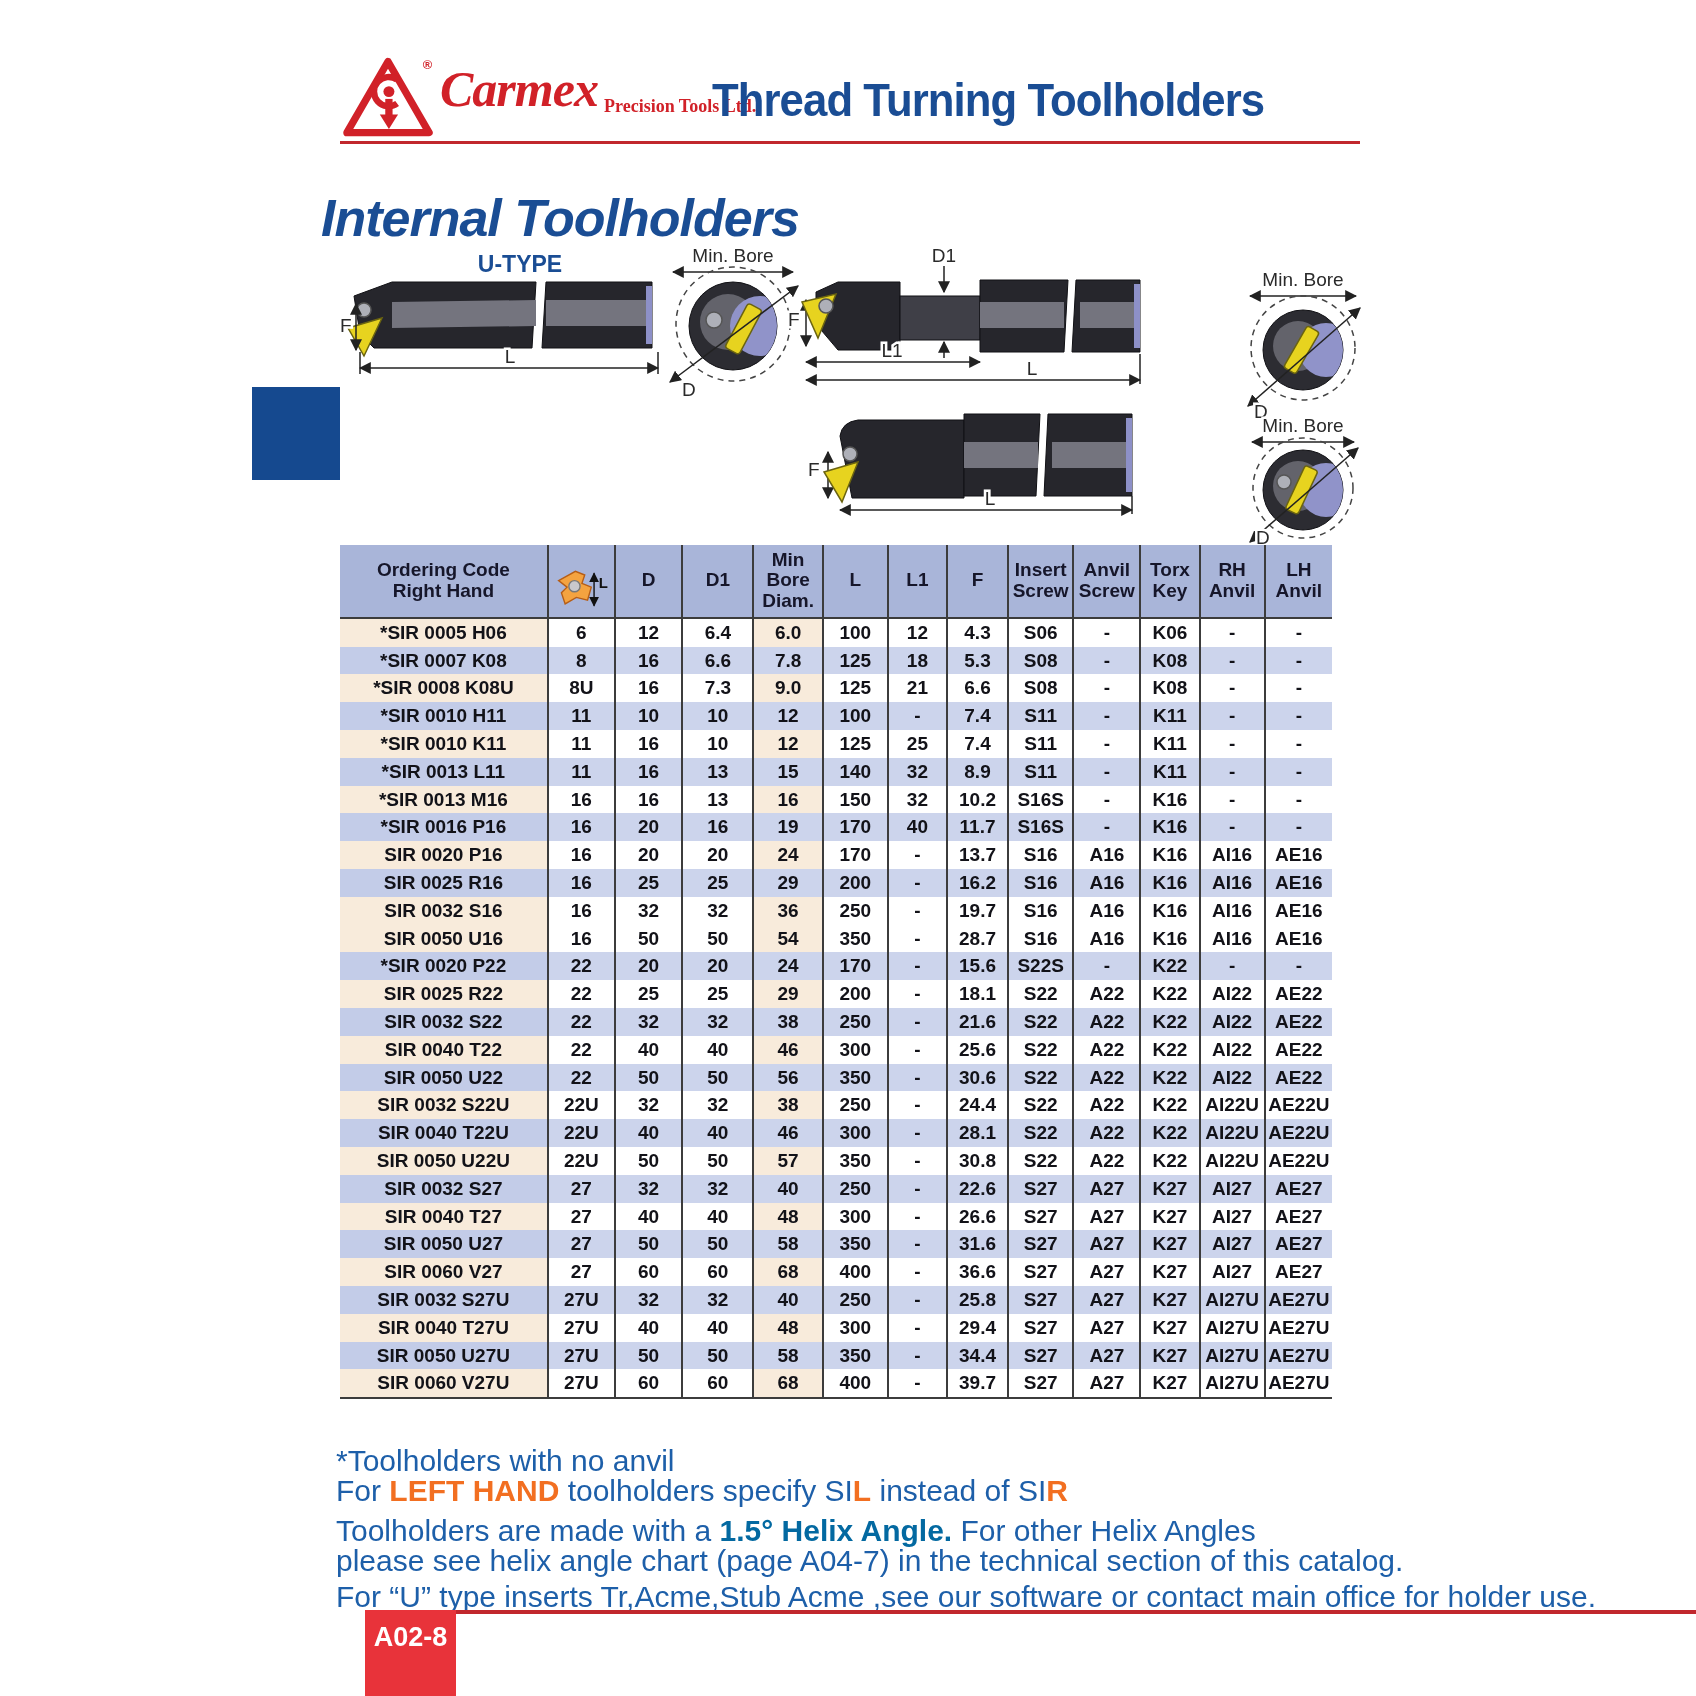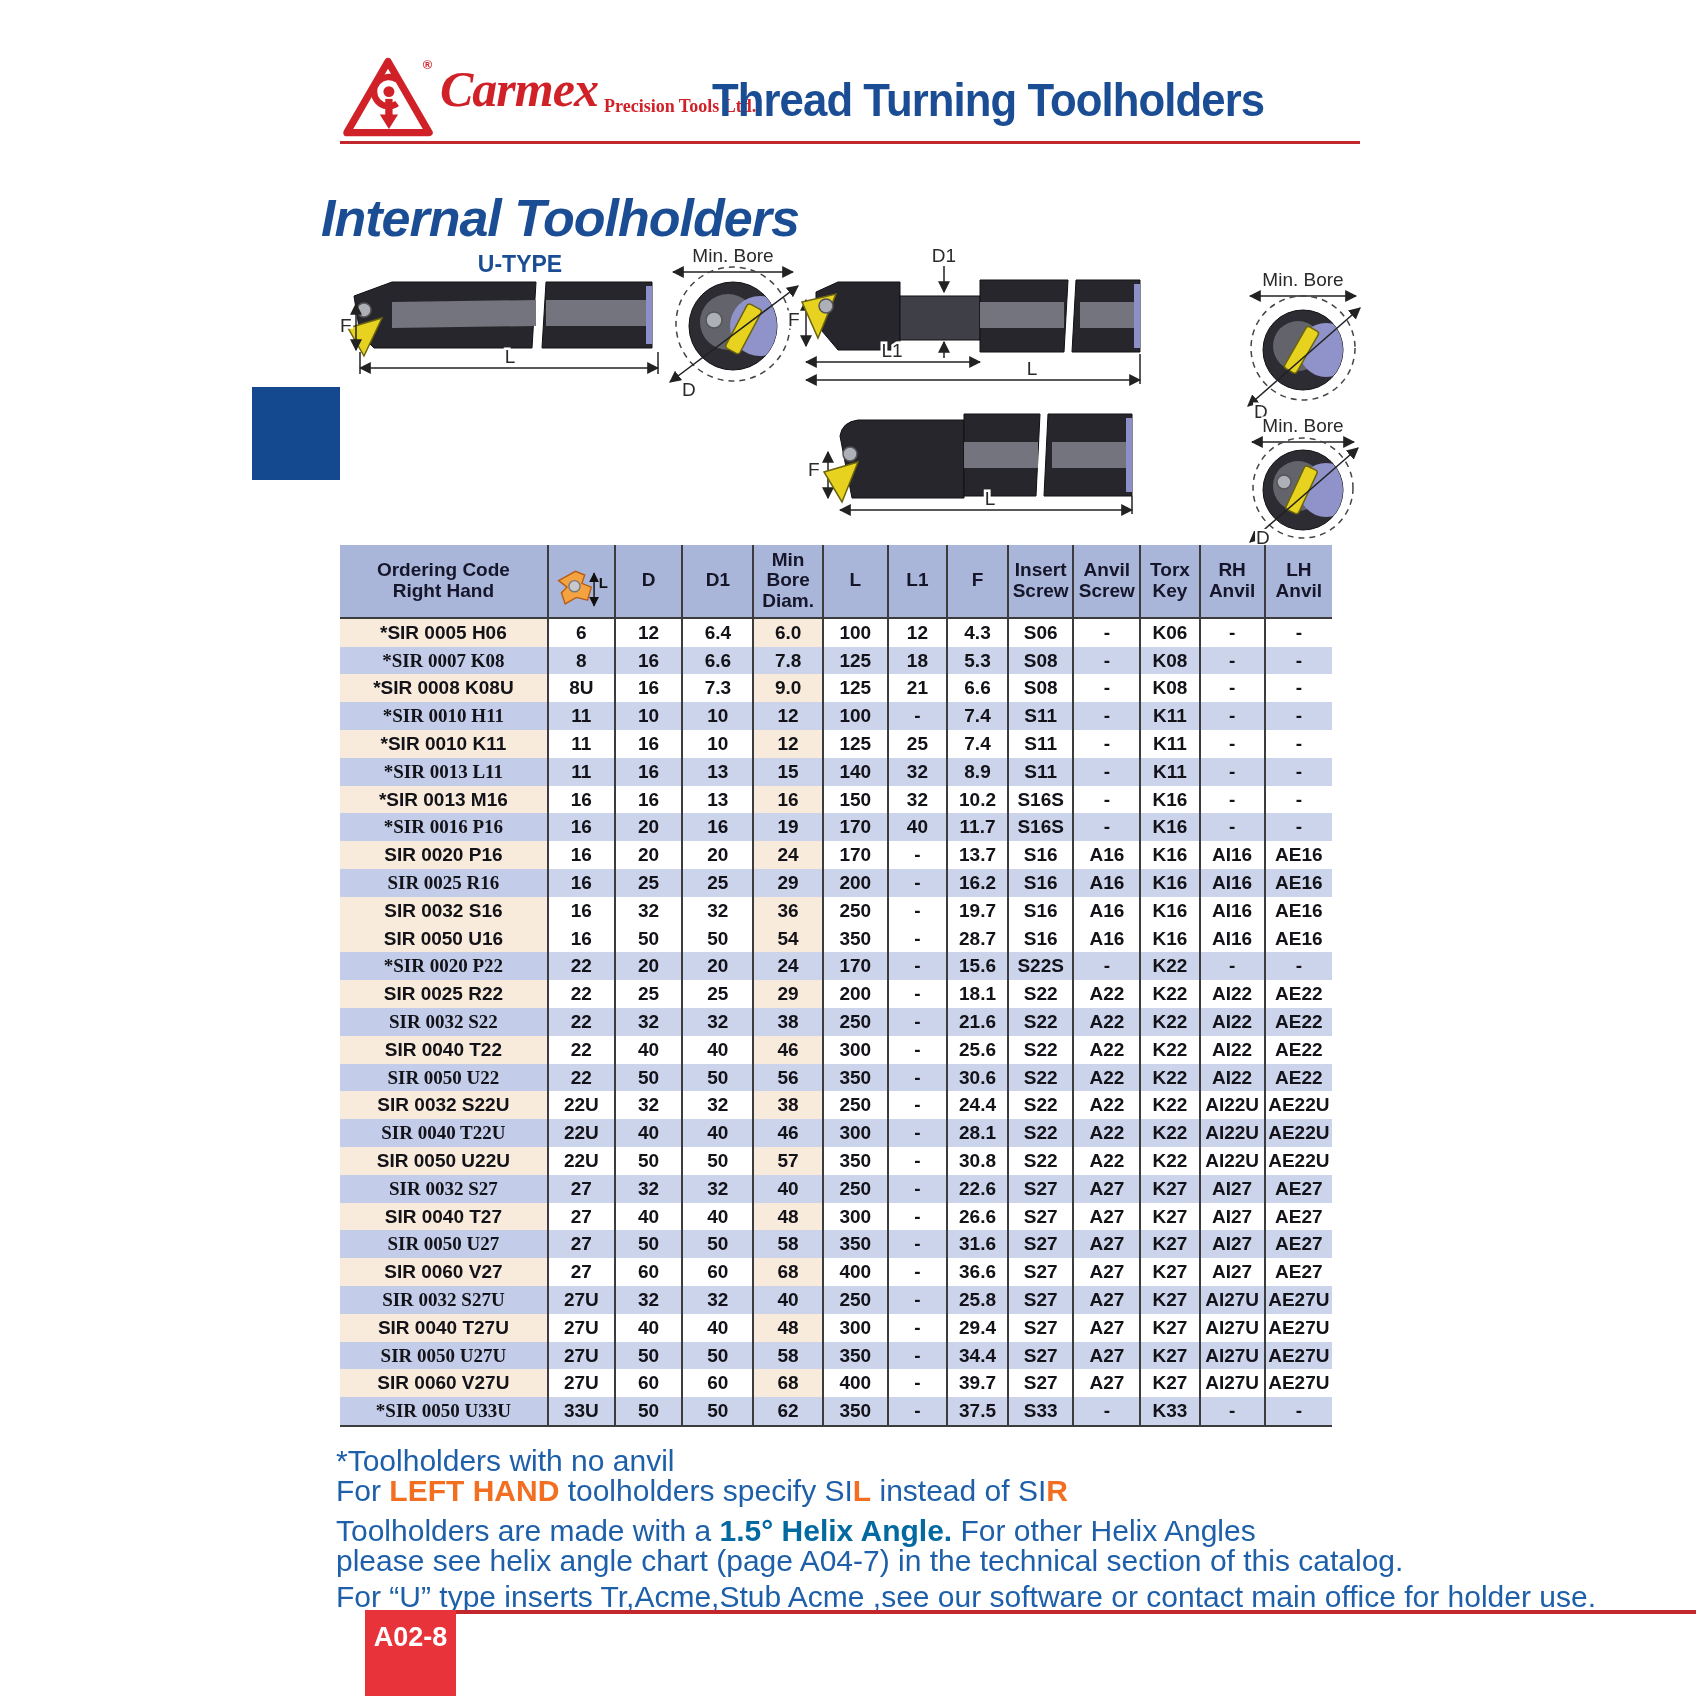--- a/index.html
+++ b/index.html
@@ -44,21 +44,21 @@
   table.spec th,table.spec td{border-right:2px solid #3c3c3c;text-align:center;
          font-weight:bold;padding:0;}
   table.spec th:last-child,table.spec td:last-child{border-right:none;}
   table.spec thead th{background:#a9b5d9;height:60px;font-size:19px;line-height:1.1;
          color:#16162a;white-space:pre-line;border-bottom:2px solid #3c3c3c;vertical-align:middle;}
   table.spec tbody td{height:27.8px;line-height:27.8px;font-size:19px;color:#121218;}
   tbody tr:last-child td{border-bottom:2px solid #3c3c3c;}
   .row-light td{background:#fff;}
   .row-light td.code-cell,.row-light td.mb-cell{background:#f8ebdb;}
   .row-blue td{background:#ccd4ec;}
-  .row-blue td.code-cell{background:#c3cce8;font-family:Liberation Serif, serif;}
+  .row-blue td.code-cell{background:#c3cce8;}
   td.code-cell{color:#174f8f;}
 
   
   .fn{position:absolute;left:336px;color:#1d5fa9;font-size:30px;white-space:nowrap;}
   .fn .orange{color:#f26f21;font-weight:bold;}
   .fn .bold-navy{color:#0369a1;font-weight:bold;}
 
   
   .footer-line{position:absolute;left:365px;top:1610px;width:1331px;height:4px;background:#c1272d;}
   .page-badge{position:absolute;left:365px;top:1610px;width:91px;height:86px;background:#e8333a;
@@ -663,35 +663,20 @@
           <td class="mb-cell">68</td>
           <td>400</td>
           <td>-</td>
           <td>39.7</td>
           <td>S27</td>
           <td>A27</td>
           <td>K27</td>
           <td>AI27U</td>
           <td>AE27U</td>
         </tr>
-        <tr class="row-blue">
-          <td class="code-cell">*SIR 0050 U33U</td>
-          <td>33U</td>
-          <td>50</td>
-          <td>50</td>
-          <td class="mb-cell">62</td>
-          <td>350</td>
-          <td>-</td>
-          <td>37.5</td>
-          <td>S33</td>
-          <td>-</td>
-          <td>K33</td>
-          <td>-</td>
-          <td>-</td>
-        </tr>
       </tbody>
   </table>
 
   <div class="fn" style="top:1444px">
     <span>*Toolholders with no anvil</span>
   </div>
   <div class="fn" style="top:1474px">
     <span>For </span><span class="orange">LEFT HAND</span><span> toolholders specify SI</span><span class="orange">L</span><span> instead of SI</span><span class="orange">R</span>
   </div>
   <div class="fn" style="top:1514px">

